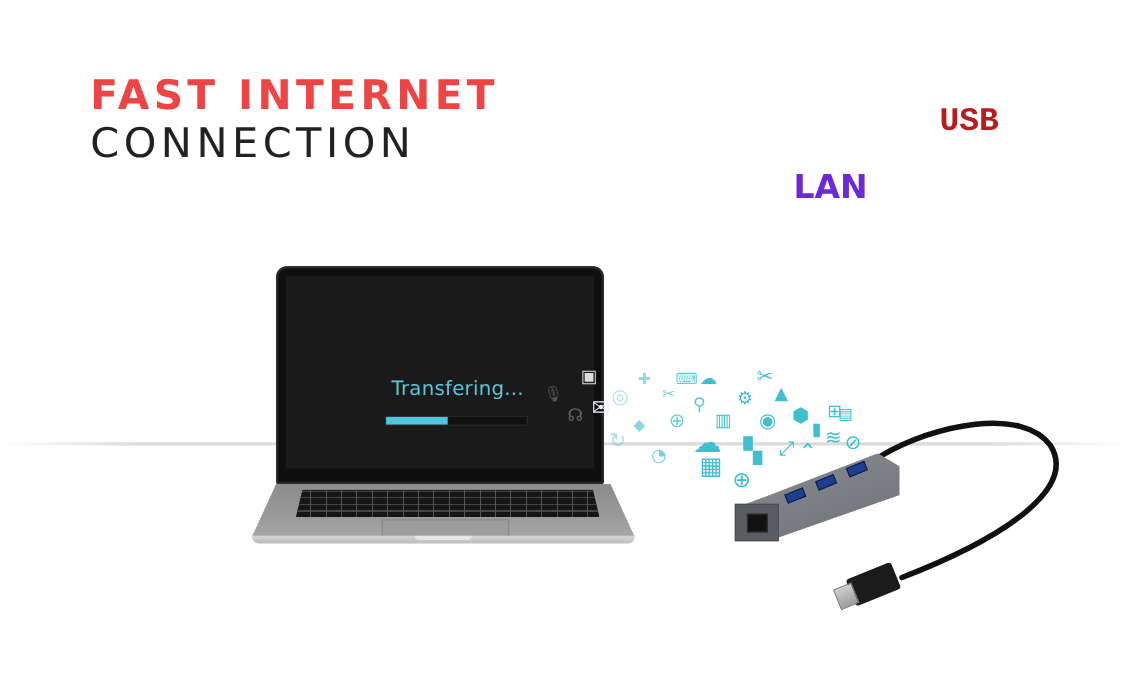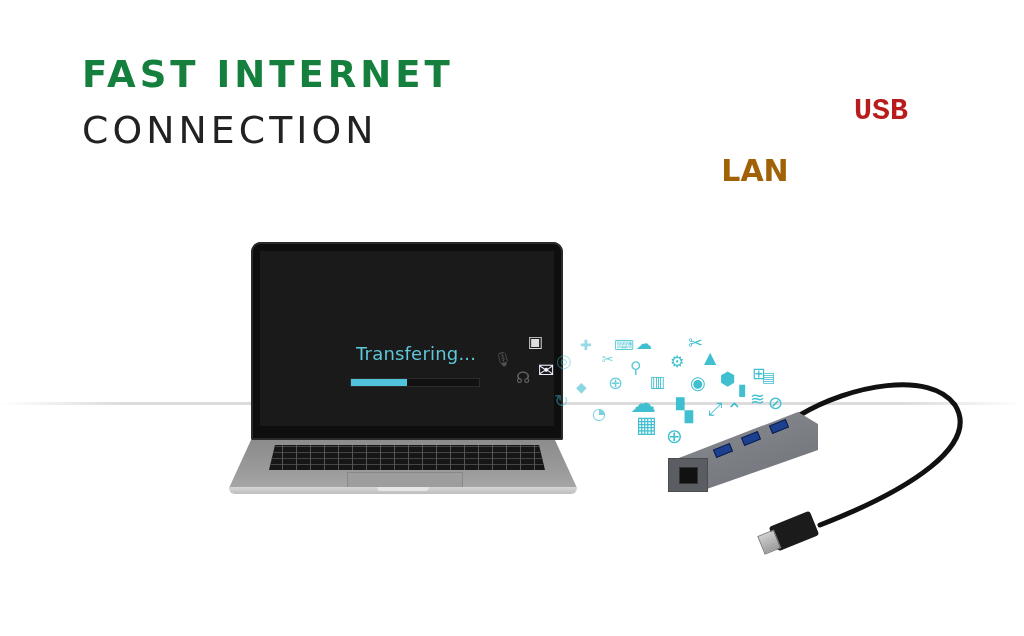--- a/index.html
+++ b/index.html
@@ -4,23 +4,23 @@
 <style>
   html, body { margin: 0; padding: 0; }
   body {
     width: 1024px; height: 636px; overflow: hidden; position: relative;
     background: #ffffff; font-family: "Liberation Sans", sans-serif;
   }
   .stage { position: absolute; inset: 0; }
 
   
   .heading-1 {
-    position: absolute; left: 82px; top: 56px;
+    position: absolute; left: 82px; top: 68px;
     font-family: "DejaVu Sans", sans-serif; font-weight: bold;
-    font-size: 37px; letter-spacing: 4px; color: #15803d;
+    font-size: 37px; letter-spacing: 4px; color: #ef4444;
     line-height: 1;
   }
   .heading-2 {
     position: absolute; left: 82px; top: 112px;
     font-family: "DejaVu Sans", sans-serif; font-weight: normal;
     font-size: 37px; letter-spacing: 4px; color: #222222;
     line-height: 1; transform: scaleX(1.02); transform-origin: left;
   }
 
   
@@ -39,21 +39,20 @@
     display: flex; align-items: center; justify-content: center; flex-direction: column;
     color: #ffffff; font-family: "Liberation Sans", sans-serif; font-weight: bold;
     text-align: center; line-height: 1.2;
   }
 
   
   .laptop-lid {
     position: absolute; left: 251px; top: 242px; width: 298px; height: 198px;
     background: #0e0e0e; border-radius: 10px 10px 2px 2px;
     box-shadow: inset 0 0 0 2px #2a2a2a;
-    padding-left: 14px;
   }
   .laptop-screen {
     position: absolute; left: 9px; top: 9px; right: 9px; bottom: 14px;
     background: #1a1a1a;
   }
   .transfer-text {
     position: absolute; left: 96px; top: 92px;
     font-family: "DejaVu Sans", sans-serif; font-size: 18px; color: #5ec7d8;
     letter-spacing: 0.2px;
   }
@@ -134,21 +133,21 @@
 </head>
 <body>
 
 <div class="stage">
 
   <div class="heading-1">FAST INTERNET</div>
   <div class="heading-2">CONNECTION</div>
 
   <div class="horizon"></div>
 
-  <div class="spec-label" style="left:720px; top:156px; width:70px; font-size:30px; color:#a16207;">LAN</div>
+  <div class="spec-label" style="left:720px; top:156px; width:70px; font-size:30px; color:#6d28d9;">LAN</div>
 
   <div class="spec-label" style="left:845px; top:96px; width:72px; font-size:30px; color:#b91c1c;font-family:Liberation Mono, monospace;">USB</div>
 
   <div class="laptop-lid">
     <div class="laptop-screen">
       <div class="transfer-text">Transfering...</div>
       <div class="progress-track">
         <div class="progress-fill" style="width:44%"></div>
       </div>
     </div>

